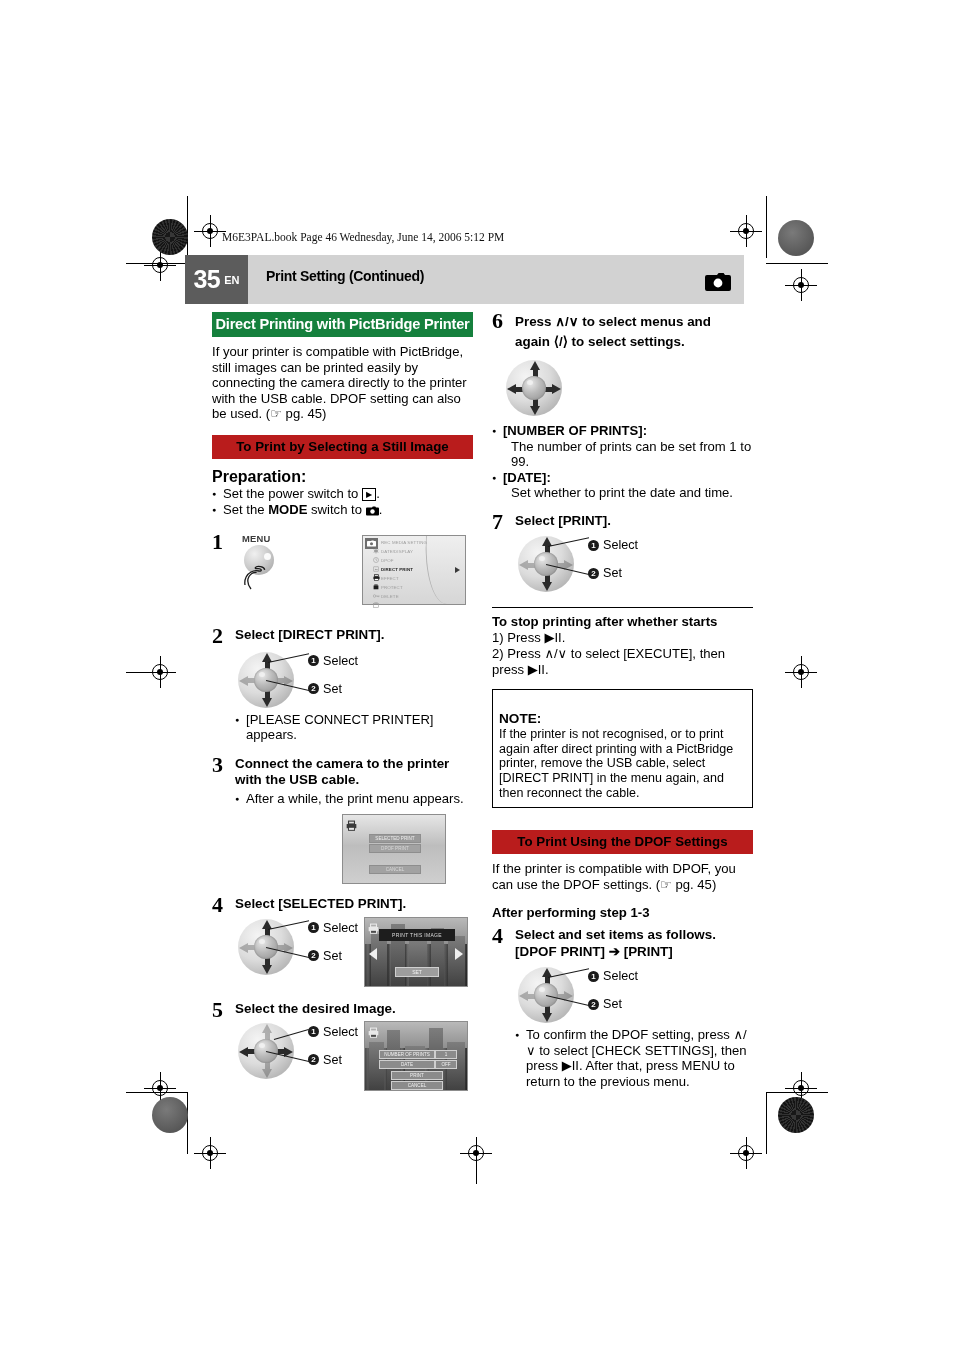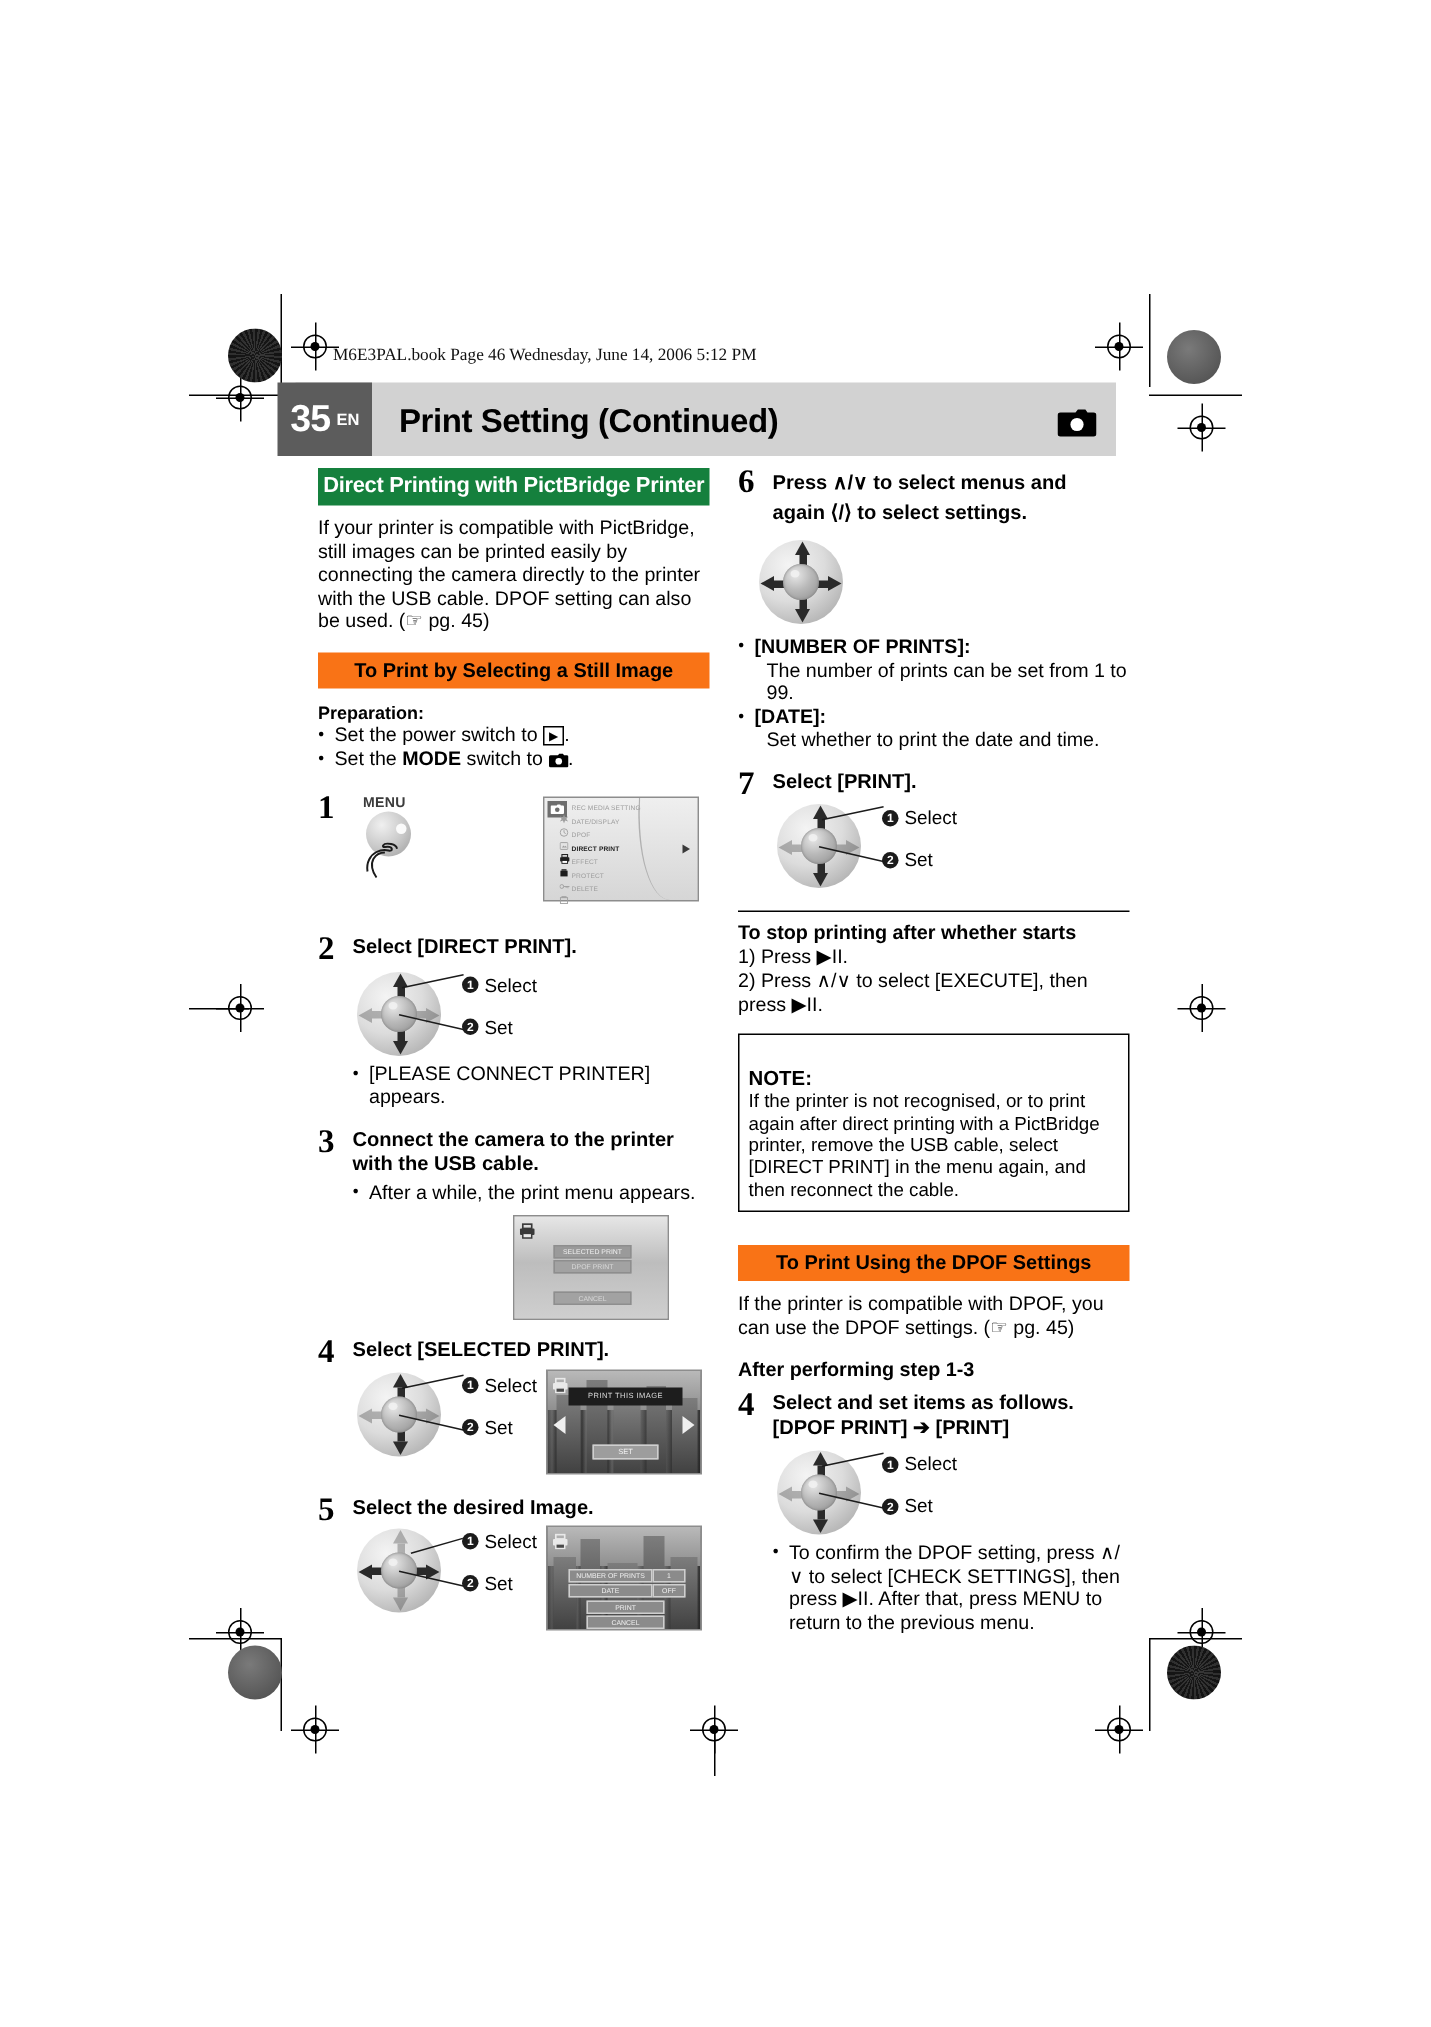--- a/index.html
+++ b/index.html
@@ -27,32 +27,32 @@
 
   
   .filehead{position:absolute;font-family:"Liberation Serif", serif;font-size:11.5px;color:#111;white-space:nowrap;}
 
   
   .headband{position:absolute;left:197px;top:255px;width:547px;height:49px;background:#d2d2d2;}
   .pagenum{position:absolute;left:185px;top:255px;width:63px;height:49px;background:#5c5c5c;
     color:#fff;display:flex;align-items:center;justify-content:center;gap:4px;}
   .pagenum .num{font-size:25px;font-weight:bold;letter-spacing:-0.5px;}
   .pagenum .en{font-size:11px;font-weight:bold;}
-  .headtitle{position:absolute;left:266px;top:268px;font-size:22px;font-weight:bold;
+  .headtitle{position:absolute;left:266px;top:268px;font-size:14px;font-weight:bold;
     letter-spacing:-0.3px;white-space:nowrap;}
   .headicon{position:absolute;left:705px;top:272px;}
 
   
   .col{position:absolute;top:312px;width:261px;}
   .colL{left:212px;}
   .colR{left:492px;}
 
   .blackbar{background:#15803d;color:#fff;font-size:14.6px;font-weight:bold;
     text-align:center;padding:4px 2px 5px;letter-spacing:-0.2px;}
-  .greybar{background:#f97316;color:#000;font-size:13.3px;font-weight:bold;
+  .greybar{background:#b91c1c;color:#000;font-size:13.3px;font-weight:bold;
     text-align:center;padding:4px 2px 5px;}
   .para{font-size:13.1px;line-height:15.6px;margin-top:7px;}
   .bold{font-weight:bold;}
 
   ul.bl{list-style:none;margin:0;padding:0;}
   ul.bl li{position:relative;padding-left:11px;font-size:13.1px;line-height:15.6px;}
   ul.bl li:before{content:"\25CF";position:absolute;left:0;top:0;font-size:7px;line-height:16px;}
 
   
   .step{position:relative;margin-top:10px;}
@@ -234,21 +234,21 @@
 
   <div class="col colL">
 
     <div class="blackbar">Direct Printing with PictBridge Printer</div>
     <div class="para">If your printer is compatible with PictBridge, still images can be printed easily by connecting the camera directly to the printer with the USB cable. DPOF setting can also be used. (☞ pg. 45)</div>
 
     <div style="height:13px"></div>
     <div class="greybar">To Print by Selecting a Still Image</div>
 
     <div style="height:9px"></div>
-    <div class="bold" style="font-size:12px">Preparation:</div>
+    <div class="bold" style="font-size:16px">Preparation:</div>
     <ul class="bl">
       <li>Set the power switch to
         <span style="display:inline-block;border:1.4px solid #000;padding:0 3px 0 3px;font-size:8px;line-height:11px;vertical-align:1px;">▶</span>.</li>
       <li>Set the <span class="bold">MODE</span> switch to
         <span style="display:inline-block;vertical-align:-2px;">
           <svg width="13" height="10" viewBox="0 0 26 20">
               <path d="M7 3h5l1.6-2h5L20 3h4a2 2 0 0 1 2 2v12a2 2 0 0 1-2 2H2a2 2 0 0 1-2-2V5a2 2 0 0 1 2-2h5z" fill="#000"></path>
               <circle cx="13" cy="11" r="4.4" fill="#fff"></circle>
             </svg>
         </span>.</li>

